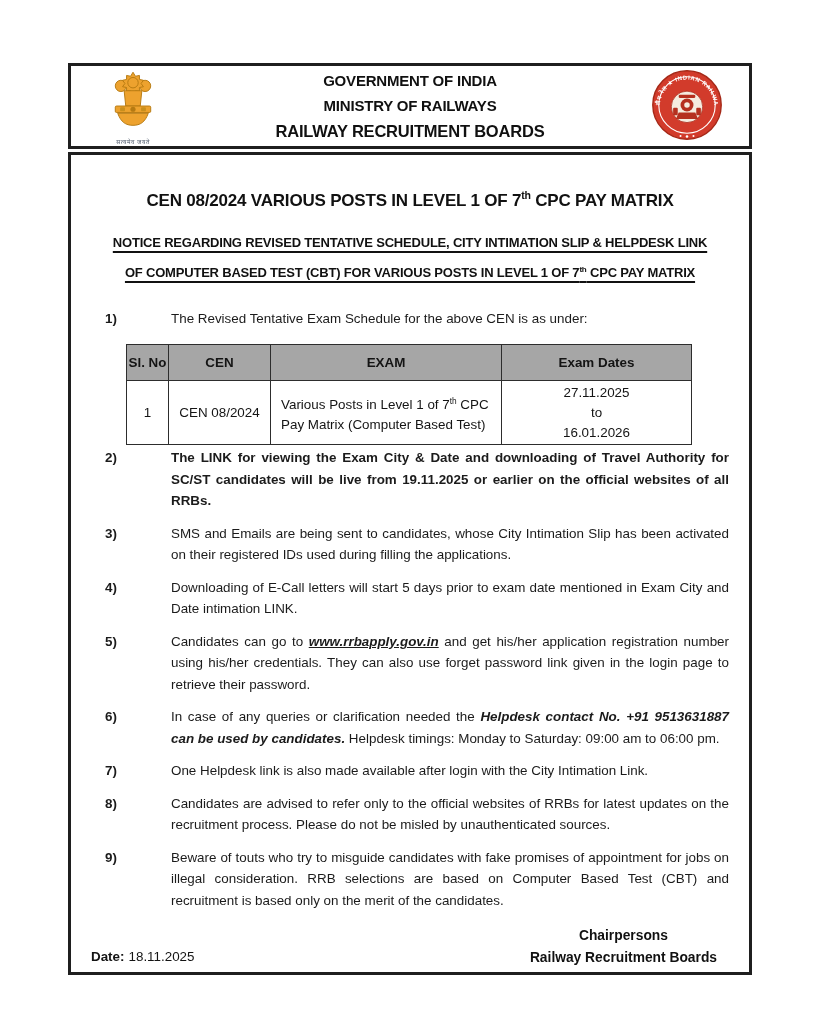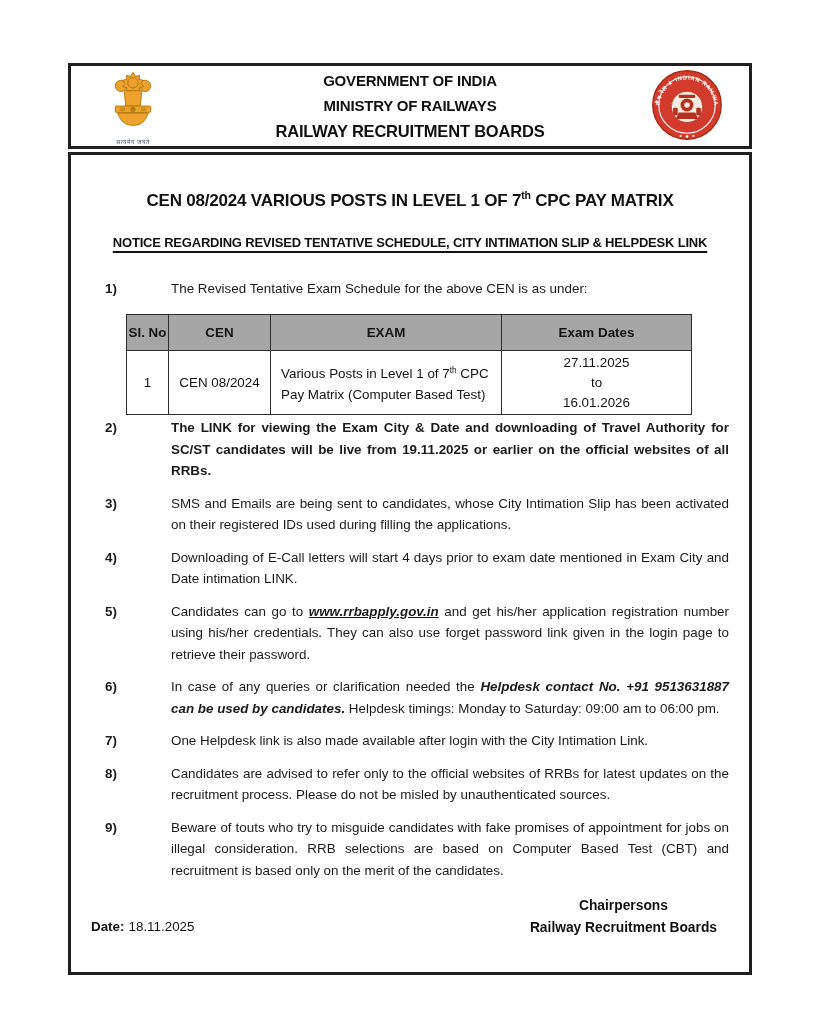--- a/index.html
+++ b/index.html
@@ -125,20 +125,21 @@
       </svg>
     </div>
   </div>
 
   <div class="content-box">
 
     <div class="doc-title"><span>CEN 08/2024 VARIOUS POSTS IN LEVEL 1 OF 7</span><sup>th</sup><span> CPC PAY MATRIX</span></div>
 
     <div class="notice">
       <div><span class="nline">NOTICE REGARDING REVISED TENTATIVE SCHEDULE, CITY INTIMATION SLIP &amp; HELPDESK LINK</span></div>
+      <div><span class="nline"><span>OF COMPUTER BASED TEST (CBT) FOR VARIOUS POSTS IN LEVEL 1 OF 7</span><sup>th</sup><span> CPC PAY MATRIX</span></span></div>
     </div>
 
     <div class="item">
       <span class="num">1)</span>
       <span class="txt">The Revised Tentative Exam Schedule for the above CEN is as under:</span>
     </div>
 
     <table class="sched">
       <tbody>
           <tr>
@@ -165,21 +166,21 @@
       <span class="txt">The LINK for viewing the Exam City &amp; Date and downloading of Travel Authority for SC/ST candidates will be live from 19.11.2025 or earlier on the official websites of all RRBs.</span>
     </div>
 
     <div class="item">
       <span class="num">3)</span>
       <span class="txt">SMS and Emails are being sent to candidates, whose City Intimation Slip has been activated on their registered IDs used during filling the applications.</span>
     </div>
 
     <div class="item">
       <span class="num">4)</span>
-      <span class="txt">Downloading of E-Call letters will start 4 days prior to exam date mentioned in Exam City and Date intimation LINK.</span>
+      <span class="txt">Downloading of E-Call letters will start 5 days prior to exam date mentioned in Exam City and Date intimation LINK.</span>
     </div>
 
     <div class="item">
       <span class="num">5)</span>
       <span class="txt"><span>Candidates can go to </span><span class="link-emph">www.rrbapply.gov.in</span><span> and get his/her application registration number using his/her credentials. They can also use forget password link given in the login page to retrieve their password.</span></span>
     </div>
 
     <div class="item">
       <span class="num">6)</span>
       <span class="txt"><span>In case of any queries or clarification needed the </span><span class="bi">Helpdesk contact No. +91 9513631887 can be used by candidates.</span><span> Helpdesk timings: Monday to Saturday: 09:00 am to 06:00 pm.</span></span>

